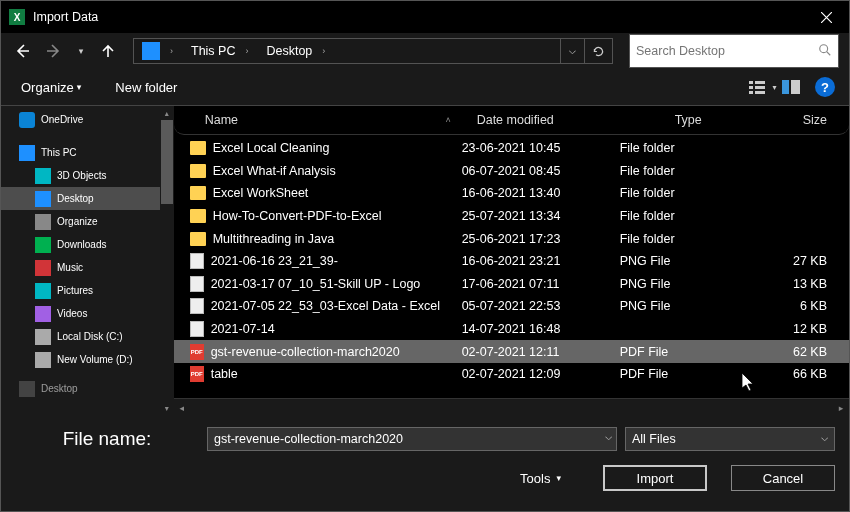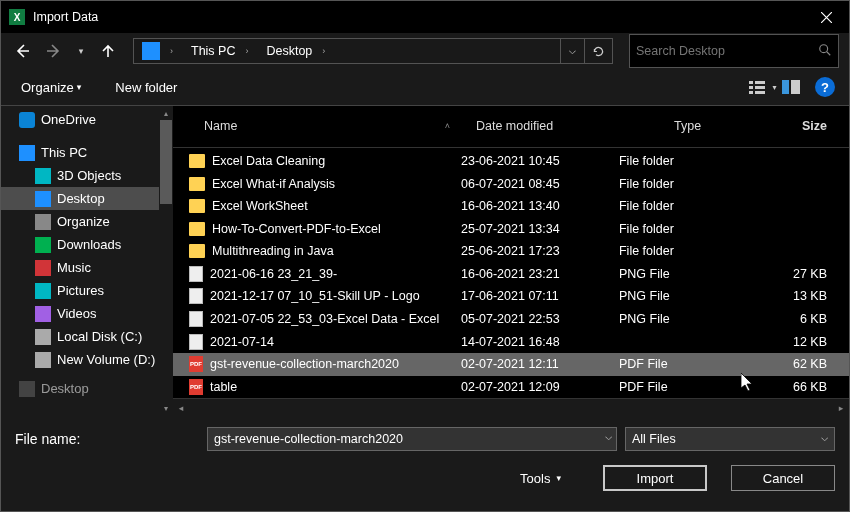--- a/index.html
+++ b/index.html
@@ -15,36 +15,36 @@
   
   .navrow { height: 36px; display: flex; align-items: center; padding: 0 10px; gap: 10px; background: #1a1a1a; }
   .navrow .navbtn { width: 22px; height: 22px; display:flex;align-items:center;justify-content:center; color:#fff; cursor:pointer;}
   .pathbar { flex: 1; height: 26px; border: 1px solid #535353; display:flex; align-items:center; background:#191919; margin-left:4px; }
   .pathbar .seg { padding: 0 6px 0 8px; display:flex; align-items:center; gap:6px; font-size:12.5px; cursor:pointer; height:24px;}
   .pathbar .chev { color:#aaa; font-size:9px; padding:0 4px; }
   .pathbar .pc-icon{width:18px;height:18px;background:#1e90ff;display:inline-block;}
   .pathbar .tail{flex:1;}
   .pathbar .drop{width:24px;border-left:1px solid #535353;height:24px;display:flex;align-items:center;justify-content:center;}
   .pathbar .refresh{width:28px;border-left:1px solid #535353;height:24px;display:flex;align-items:center;justify-content:center;}
-  .searchbox { width: 210px; height: 26px; border: 1px solid #535353; display:flex; align-items:center; padding:16px 6px; margin-left:6px; background:#000000;}
+  .searchbox { width: 210px; height: 26px; border: 1px solid #535353; display:flex; align-items:center; padding:16px 6px; margin-left:6px; background:#ffffff;}
   .searchbox input { flex:1; background:transparent; border:none; color:#888; font-size:12.5px; outline:none;}
   .searchbox .sicon{color:#888;}
 
   
   .toolbar { height: 36px; display:flex; align-items:center; padding:0 14px; font-size:13px; }
   .toolbar .tbtn { display:flex; align-items:center; gap:3px; padding:4px 6px; cursor:pointer; }
   .toolbar .gap{width:22px;}
   .toolbar .spacer{flex:1;}
   .toolbar .viewbtn{width:28px;height:24px;display:flex;align-items:center;justify-content:center;cursor:pointer;}
   .toolbar .help{width:20px;height:20px;border-radius:50%;background:#0a6cd6;display:flex;align-items:center;justify-content:center;font-weight:bold;font-size:13px;margin-left:10px;}
 
   
   .main { position:absolute; top:104px; left:0; right:0; bottom:96px; display:flex; border-top:1px solid #444; }
   .sidebar { width:175px; overflow:hidden; padding-top:2px; position:relative;}
-  .sidebar .item{height:23px;display:flex;align-items:center;gap:6px;padding-left:18px;font-size:13px;cursor:pointer;}
+  .sidebar .item{height:23px;display:flex;align-items:center;gap:6px;padding-left:18px;font-size:10px;cursor:pointer;}
   .sidebar .item.indent{padding-left:34px;}
   .sidebar .item.selected{background:#4d4d4d;}
   .sidebar .gap{height:10px;}
   .ic{width:16px;height:16px;display:inline-block;flex-shrink:0;}
   .ic-cloud{background:#0a84d6;border-radius:3px;}
   .ic-pc{background:#1e90ff;}
   .ic-3d{background:#00b7c3;}
   .ic-desktop{background:#1e90ff;}
   .ic-doc{background:#888;}
   .ic-down{background:#00b050;}
@@ -52,46 +52,46 @@
   .ic-pic{background:#00b7c3;}
   .ic-video{background:#a160e4;}
   .ic-disk{background:#aaa;}
   .ic-net{background:#666;}
   .sidebar-scroll{position:absolute;right:0;top:0;width:14px;height:100%;background:#1a1a1a;}
   .sidebar-scroll .thumb{position:absolute;left:1px;right:1px;top:0;height:84px;background:#5a5a5a;}
   .sidebar-scroll .arr{position:absolute;left:0;right:0;height:14px;display:flex;align-items:center;justify-content:center;font-size:8px;color:#888;}
 
   
   .files{flex:1;position:relative;display:flex;flex-direction:column;background:#000;}
-  .header{height:42px;display:flex;align-items:center;border-bottom:1px solid #333;font-size:12.5px;color:#ddd;padding-left:25px;}
+  .header{height:29px;display:flex;align-items:center;border-bottom:1px solid #333;font-size:12.5px;color:#ddd;padding-left:25px;border-radius:10px;}
   .header .col{padding-left:6px;cursor:pointer;}
   .col-name{width:272px;display:flex;align-items:center;gap:8px;}
   .col-date{width:158px;}
   .col-type{width:128px;margin-left:40px;}
-  .col-size{flex:1;text-align:right;padding-right:22px;font-weight:bold;}
+  .col-size{flex:1;text-align:right;padding-right:22px;}
   .sort-arrow{font-size:9px;margin-left:auto;margin-right:20px;color:#888;}
   .rows{flex:1;padding-top:2px;}
   .row{height:22.6px;display:flex;align-items:center;padding-left:10px;font-size:12.5px;cursor:pointer;}
   .row.selected{background:#666;color:#fff;}
   .row .ic-cell{width:272px;display:flex;align-items:center;gap:7px;padding-left:6px;}
   .row .c-date{width:158px;padding-left:6px;}
   .row .c-type{width:128px;padding-left:6px;}
   .row .c-size{flex:1;text-align:right;padding-right:22px;}
   .ic-folder{width:16px;height:14px;background:#ffd254;border-radius:1px;}
   .ic-file{width:14px;height:16px;background:#eee;border:1px solid #bbb;}
   .ic-pdf{width:14px;height:16px;background:#e03c31;display:flex;align-items:center;justify-content:center;font-size:6px;color:#fff;font-weight:bold;}
   .hscroll{height:17px;background:#1a1a1a;border-top:1px solid #333;position:relative;}
   .hscroll .arr{position:absolute;width:16px;height:17px;display:flex;align-items:center;justify-content:center;font-size:9px;color:#888;top:0;}
 
   .cursor-arrow{position:absolute;left:568px;top:267px;pointer-events:none;z-index:10;}
 
   
   .bottom { position:absolute; left:0; right:0; bottom:0; height:96px; background:#1a1a1a; padding:12px 14px 10px 14px; }
   .filerow{display:flex;align-items:center;gap:8px;}
-  .filerow .lbl{width:184px;text-align:left;font-size:14px;}
+  .filerow .lbl{width:184px;text-align:center;font-size:19px;}
   .filerow .combo{height:24px;border:1px solid #666;background:#333;display:flex;align-items:center;padding:0 6px;font-size:12.5px;}
   .filerow .fn{flex:1;position:relative;}
   .filerow .fn .dd{position:absolute;right:4px;top:4px;font-size:9px;color:#ccc;}
   .filerow .filter{width:210px;position:relative;}
   .filerow .filter .dd{position:absolute;right:6px;top:5px;font-size:9px;color:#ccc;}
   .btnrow{display:flex;justify-content:flex-end;align-items:center;gap:24px;margin-top:14px;}
   .btnrow .tools{display:flex;align-items:center;gap:6px;margin-right:12px;font-size:13px;padding:4px 6px;cursor:pointer;}
   .btnrow .btn{width:104px;height:26px;border:1px solid #888;display:flex;align-items:center;justify-content:center;font-size:13px;cursor:pointer;background:#1a1a1a;}
   .btnrow .btn.primary{border:2px solid #c8c8c8;}
 </style>
@@ -260,21 +260,21 @@
             <span class="sort-arrow">˄</span>
           </div>
         <div class="col col-date">Date modified</div>
         <div class="col col-type">Type</div>
         <div class="col col-size">Size</div>
       </div>
       <div class="rows" id="rows">
           <div class="row">
             <div class="ic-cell">
               <span class="ic-folder"></span>
-              <span>Excel Data Cleaning</span>
+              <span>Excel Local Cleaning</span>
             </div>
             <div class="c-date">23-06-2021 10:45</div>
             <div class="c-type">File folder</div>
             <div class="c-size"></div>
           </div>
           <div class="row">
             <div class="ic-cell">
               <span class="ic-folder"></span>
               <span>Excel What-if Analysis</span>
             </div>
@@ -314,21 +314,21 @@
               <span class="ic-file"></span>
               <span>2021-06-16 23_21_39-</span>
             </div>
             <div class="c-date">16-06-2021 23:21</div>
             <div class="c-type">PNG File</div>
             <div class="c-size">27 KB</div>
           </div>
           <div class="row">
             <div class="ic-cell">
               <span class="ic-file"></span>
-              <span>2021-12-17 07_10_51-Skill UP - Logo</span>
+              <span>2021-03-17 07_10_51-Skill UP - Logo</span>
             </div>
             <div class="c-date">17-06-2021 07:11</div>
             <div class="c-type">PNG File</div>
             <div class="c-size">13 KB</div>
           </div>
           <div class="row">
             <div class="ic-cell">
               <span class="ic-file"></span>
               <span>2021-07-05 22_53_03-Excel Data - Excel</span>
             </div>

